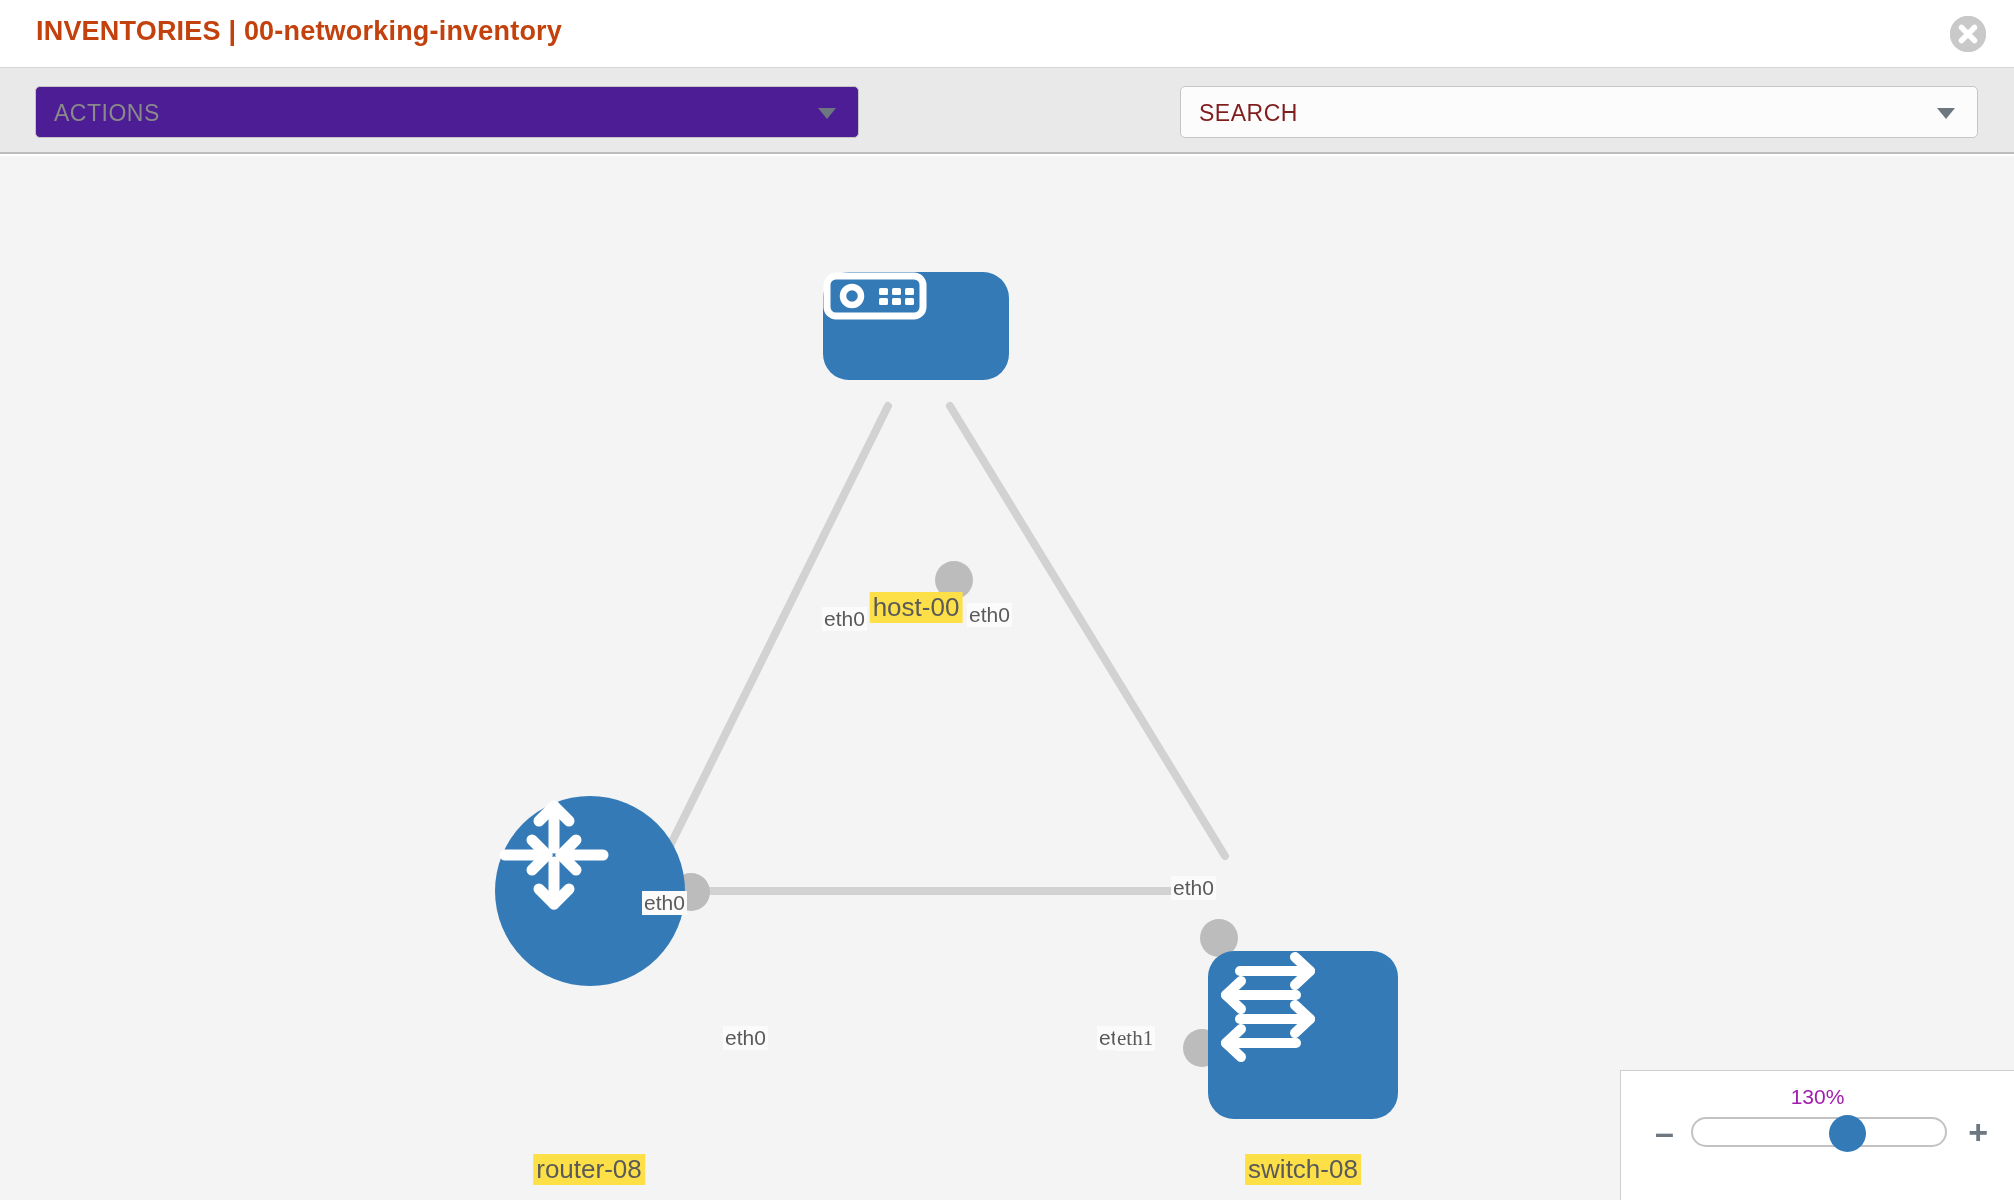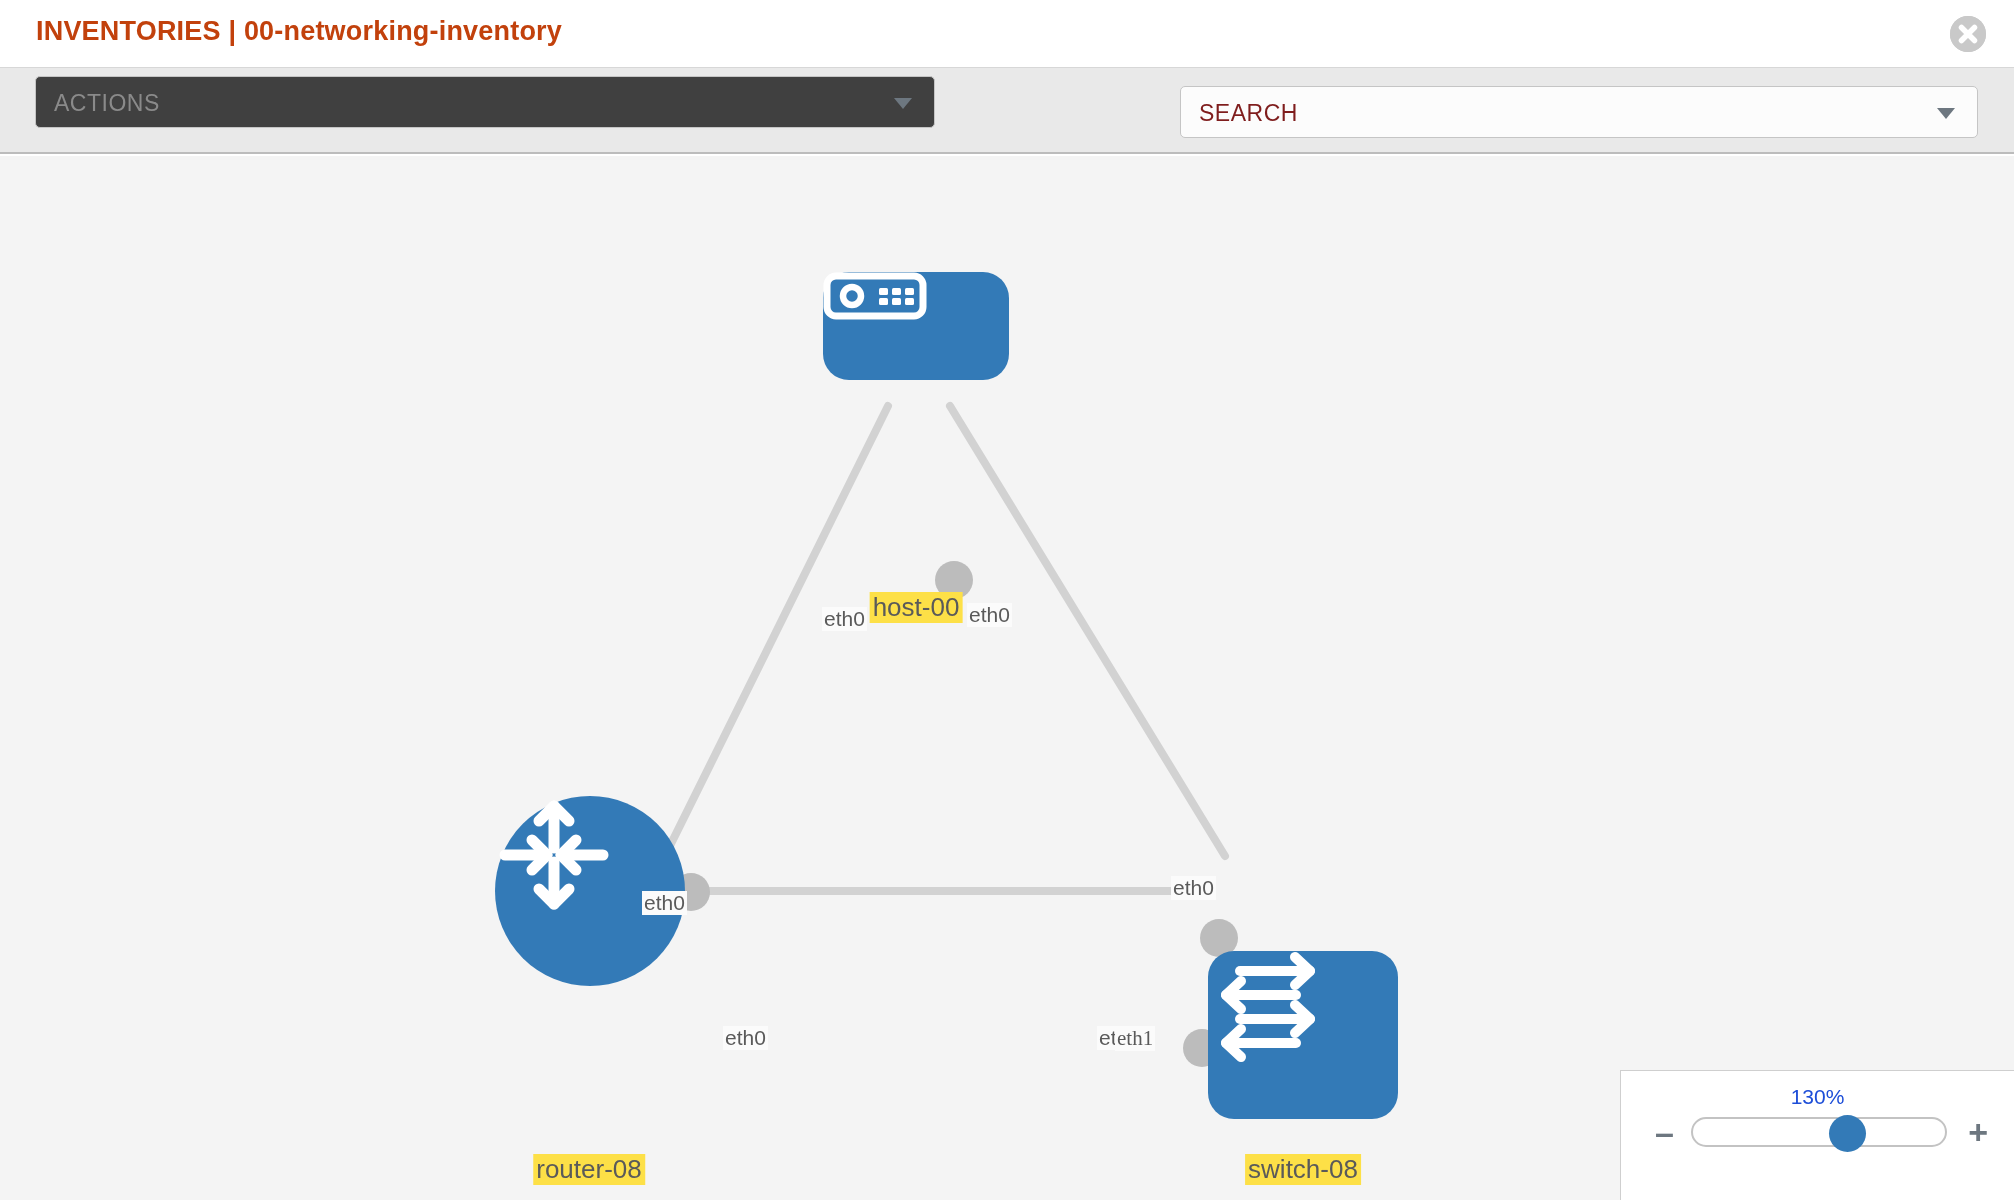--- a/index.html
+++ b/index.html
@@ -36,23 +36,23 @@
   .close-btn svg { display:block; }
 
   
   .toolbar {
     position: absolute; top: 68px; left: 0;
     width: 2014px; height: 86px;
     background: #e9e9e9;
     border-bottom: 2px solid #bcbcbc;
   }
   .actions-select {
-    position: absolute; left: 35px; top: 8px;
-    width: 900px; height: 52px;
-    background: #404040;
+    position: absolute; left: 35px; top: 18px;
+    width: 824px; height: 52px;
+    background: #4c1d95;
     border: 1px solid #c5c5c5;
     border-radius: 5px;
   }
   .actions-label {
     position: absolute; left: 18px; top: 13px;
     font-size: 23px; color: #8a8a8a;
     letter-spacing: 0.5px;
   }
   .caret {
     position: absolute; right: 22px; top: 21px;
@@ -137,21 +137,21 @@
     position: absolute;
     right: 0; bottom: 0;
     width: 394px; height: 130px;
     background: #ffffff;
     border-top: 1px solid #cfcfcf;
     border-left: 1px solid #cfcfcf;
   }
   .zoom-value {
     position: absolute; top: 14px; left: 0; width: 100%;
     text-align: center;
-    font-size: 21px; color: #1d4ed8;
+    font-size: 21px; color: #a21caf;
   }
   .zoom-minus, .zoom-plus {
     position: absolute; top: 44px;
     color: #6d7780;
     font-size: 34px; line-height: 34px;
     font-weight: bold;
     cursor: pointer;
     user-select: none;
   }
   .zoom-minus { left: 34px; }

